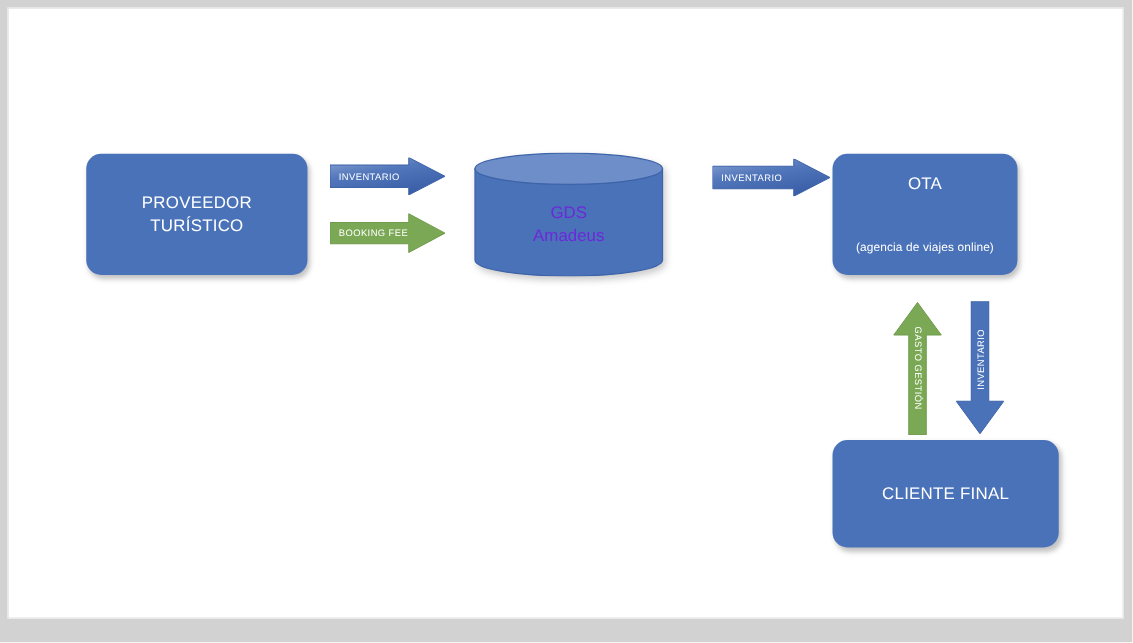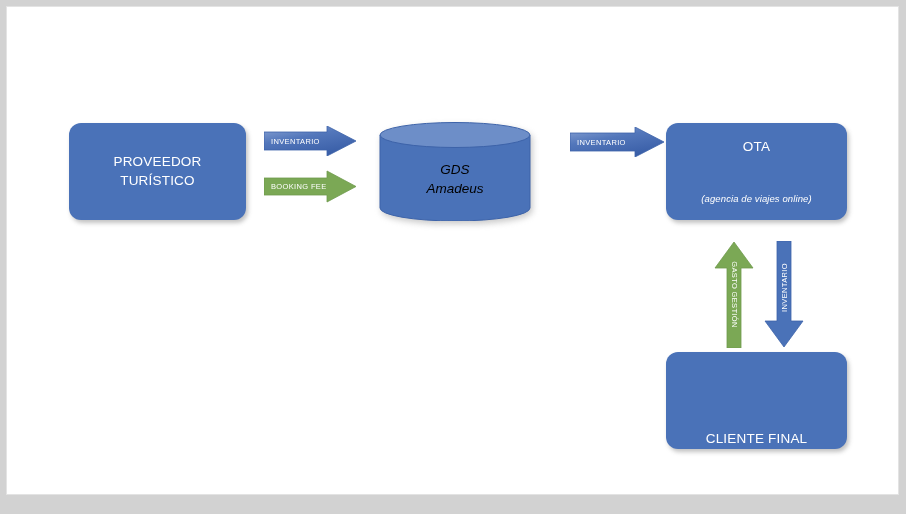--- a/index.html
+++ b/index.html
@@ -49,48 +49,46 @@
   }
   .node-title {
     font-size: 13.5px;
     letter-spacing: 0.2px;
     white-space: nowrap;
   }
   .node-sub {
     font-size: 9.5px;
     letter-spacing: 0.1px;
     white-space: nowrap;
-    font-style: italic;
   }
 
   
   #provider-box {
     left: 62px;
     top: 116px;
     width: 177px;
     height: 97px;
   }
   #provider-box .node-title { font-size: 13.5px; }
 
   
   #ota-box {
     left: 659px;
     top: 116px;
-    width: 181px;
+    width: 148px;
     height: 97px;
     gap: 35px;
   }
 
   
   #client-box {
     left: 659px;
     top: 345px;
     width: 181px;
-    height: 97px;
-    justify-content: flex-end;
+    height: 86px;
   }
 
   
   #gds-cylinder {
     position: absolute;
     left: 371px;
     top: 115px;
     width: 154px;
     height: 99px;
     filter: drop-shadow(2px 3px 3px rgba(120,120,120,0.4));
@@ -101,26 +99,25 @@
     left: 0;
     top: 0;
     width: 154px;
     height: 99px;
     display: flex;
     flex-direction: column;
     align-items: center;
     justify-content: center;
     padding-top: 16px;
     box-sizing: border-box;
-    color: #000000;
+    color: #6d28d9;
     font-size: 13.5px;
     line-height: 1.4;
     text-align: center;
     pointer-events: none;
-    font-style: italic;
   }
 
   
   .arrow-h {
     position: absolute;
   }
   .arrow-h svg { display: block; }
   .arrow-label {
     position: absolute;
     left: 0;

